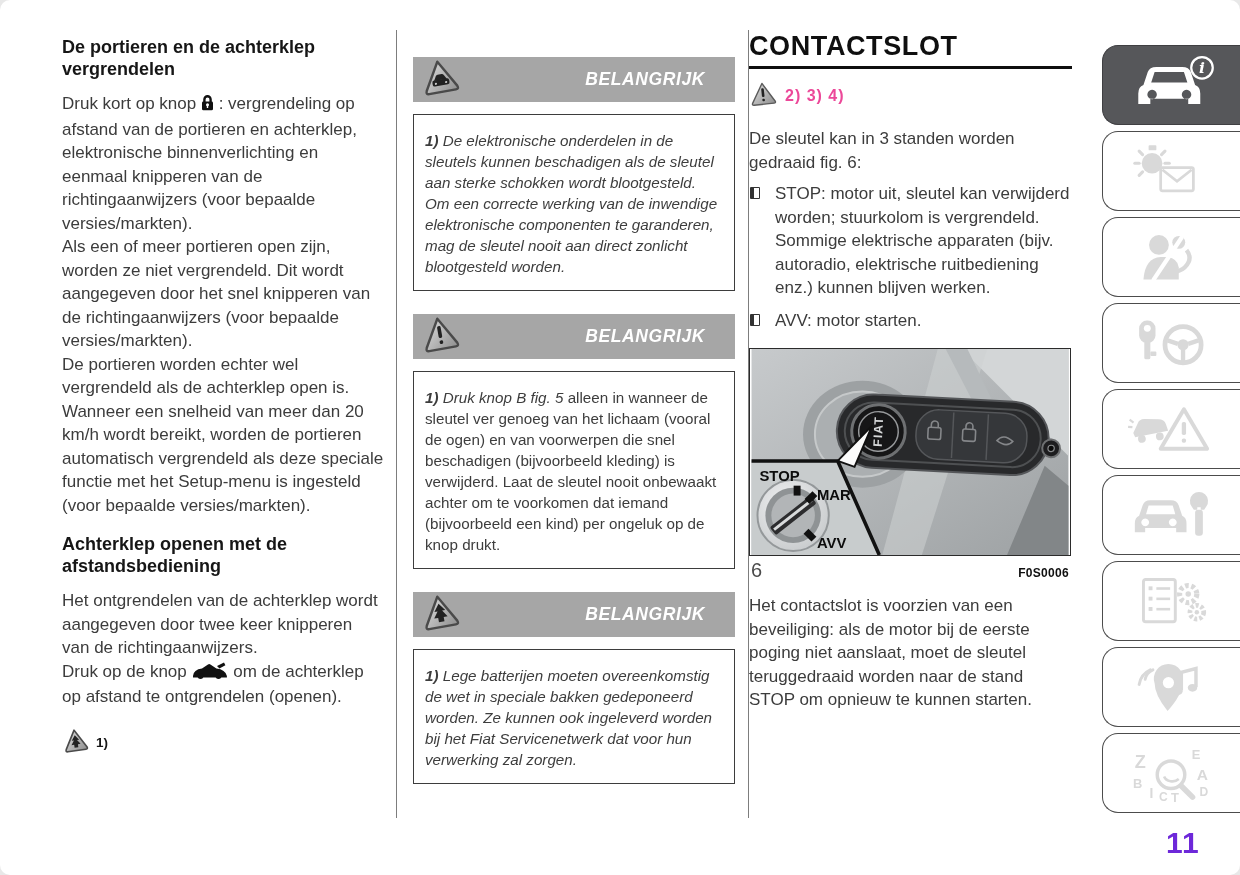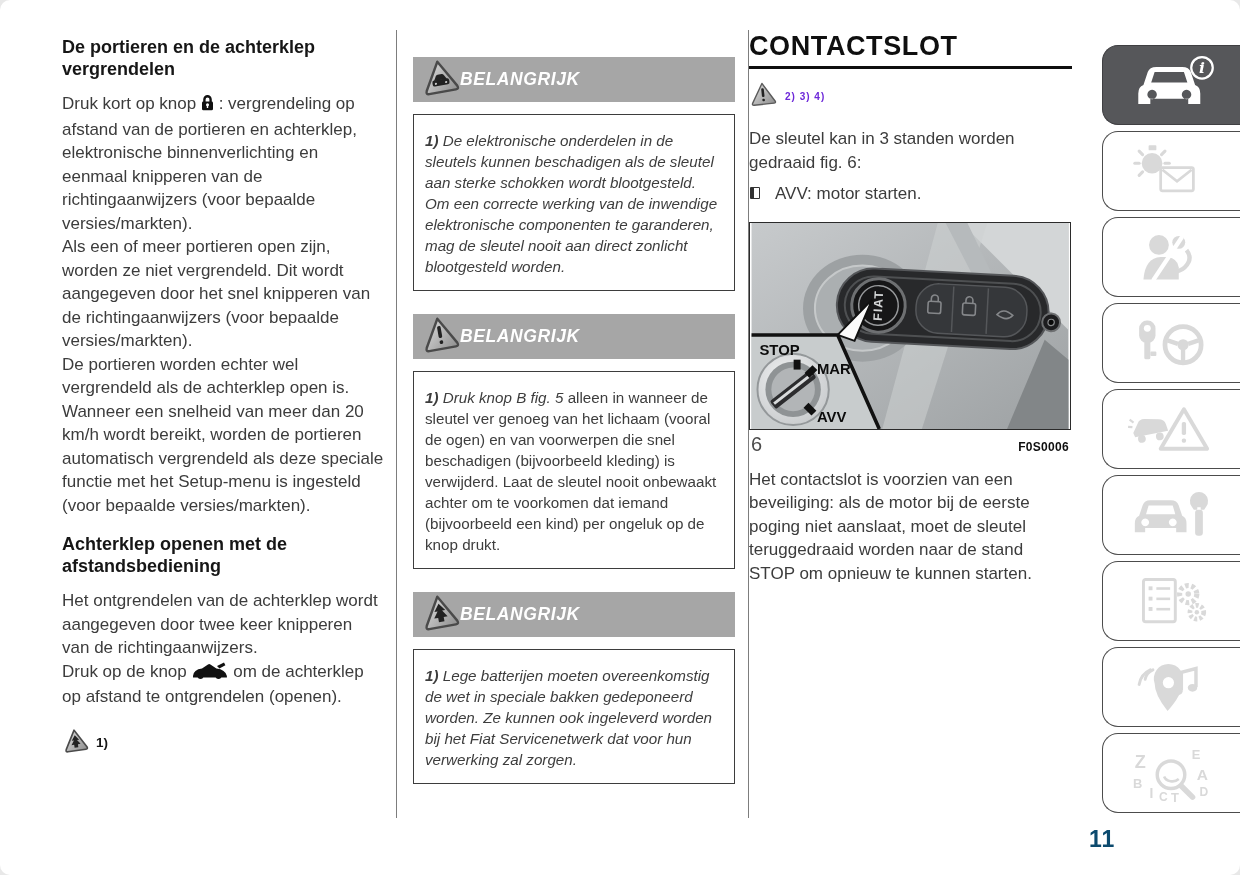--- a/index.html
+++ b/index.html
@@ -19,52 +19,52 @@
   .body-p { font-size:17px; line-height:23.5px; color:#3c3c3c; }
   .inline-icon { display:inline-block; vertical-align:-2px; }
   #col1 .h-sub.second { margin-top:16px; }
   .footnote-row { margin-top:18px; display:flex; align-items:center; gap:7px; }
   .footnote-ref { font-weight:bold; font-size:13.5px; color:#161616; }
 
   
   #col2 { position:absolute; left:413px; top:57px; width:322px; }
   .note-header { height:45px; background:#a6a6a6; display:flex; align-items:center; margin-bottom:12px; position:relative; }
   .note-header .tri-wrap { margin-left:7px; margin-top:-2px; }
-  .note-title { flex:1; text-align:left; color:#fff; font-weight:bold; font-style:italic; font-size:17.5px; letter-spacing:.6px; margin-right:30px; }
+  .note-title { flex:1; text-align:right; color:#fff; font-weight:bold; font-style:italic; font-size:17.5px; letter-spacing:.6px; margin-right:30px; }
   .note-body { border:1.3px solid #3d3d3d; padding:15px 10px 13px 11px; font-size:15.2px; line-height:21px; color:#3d3d3d; margin-bottom:23px; }
   .note-ref { font-weight:bold; font-style:italic; }
   .note-lead { font-style:italic; }
   .note-text { font-style:italic; }
   .note-body.split .note-text { font-style:normal; }
 
   
   #col3 { position:absolute; left:728px; top:32px; width:323px;margin-left:21px; }
   .page-title { font-size:27px; line-height:28px; font-weight:800; letter-spacing:.6px; color:#0f0f0f; border-bottom:3.5px solid #0f0f0f; padding-bottom:6px; margin-bottom:12px; }
   .refs-row { display:flex; align-items:center; gap:8px; margin-bottom:16px; }
-  .refs-label { font-weight:bold; font-size:10px; color:#6d28d9; letter-spacing:1px; }
+  .refs-label { font-weight:bold; font-size:16px; color:#ec4899; letter-spacing:1px; }
   .bullet-list { list-style:none; margin-top:8px; }
   .bullet-list li { position:relative; padding-left:26px; margin-bottom:9px; font-size:17px; line-height:23.5px; color:#3c3c3c; }
   .sq-bullet { position:absolute; left:1px; top:5px; width:10px; height:12px; border:1.6px solid #333; border-left-width:4.5px; border-radius:1px; }
   figure.fig { margin-top:16px; margin-bottom:10px; width:322px; }
   .photo-frame { border:1px solid #2b2b2b; display:block; width:322px; }
   .caption-row { display:flex; justify-content:space-between; align-items:baseline; margin-top:3px; padding:0 2px; }
   .fig-num { font-size:20px; color:#4c4c4c; }
   .fig-code { font-size:12px; font-weight:bold; color:#0f0f0f; letter-spacing:.3px; }
   .outro { margin-top:12px; }
 
   
   .tab { position:absolute; left:1102px; width:150px; height:80px;
          background:#fff; border:1.6px solid #4c4c4c; border-right:none;
          border-radius:16px 0 0 16px; color:#d9d9d9;
          display:flex; align-items:center; padding-left:16px; cursor:pointer; }
   .tab.active { background:#56575a; border-color:#3f3f42; color:#ffffff; }
   .tab svg { display:block; }
 
   
-  .page-number { position:absolute; left:1089px; top:826px; font-size:23px; font-weight:bold; color:#0c4a6e; letter-spacing:1px; }
+  .page-number { position:absolute; left:1166px; top:826px; font-size:30px; font-weight:bold; color:#6d28d9; letter-spacing:1px; }
 </style>
 </head>
 <body>
 
 <svg width="0" height="0" style="position:absolute" aria-hidden="true">
   <defs>
     <linearGradient id="tg" x1="0" y1="0" x2="1" y2="1">
       <stop offset="0" stop-color="#e2e2e2"></stop>
         <stop offset="1" stop-color="#8f8f8f"></stop>
     </linearGradient>
@@ -194,20 +194,21 @@
               <rect x="18.1" y="26" width="3.8" height="3.8" rx="1.7" fill="#222"></rect>
             </g>
           </svg>
       </span>
       <span class="refs-label">2) 3) 4)</span>
     </div>
 
     <p class="body-p">De sleutel kan in 3 standen worden gedraaid fig. 6:</p>
 
     <ul class="bullet-list">
+      <li><span class="sq-bullet"></span><span>STOP: motor uit, sleutel kan verwijderd worden; stuurkolom is vergrendeld. Sommige elektrische apparaten (bijv. autoradio, elektrische ruitbediening enz.) kunnen blijven werken.</span></li>
       <li><span class="sq-bullet"></span><span>AVV: motor starten.</span></li>
     </ul>
 
     <figure class="fig">
       <svg class="photo-frame" width="322" height="208" viewBox="0 0 320 208">
         <rect width="320" height="208" fill="url(#pbg)"></rect>
         <polygon points="212,0 320,108 320,0" fill="#d3d6d7"></polygon>
         <polygon points="188,0 238,0 172,208 132,208" fill="#ced1d2" opacity="0.55"></polygon>
         <polygon points="196,0 218,0 242,50 226,58" fill="#b6babc"></polygon>
         <polygon points="296,118 320,138 320,208 258,208" fill="#828688"></polygon>

